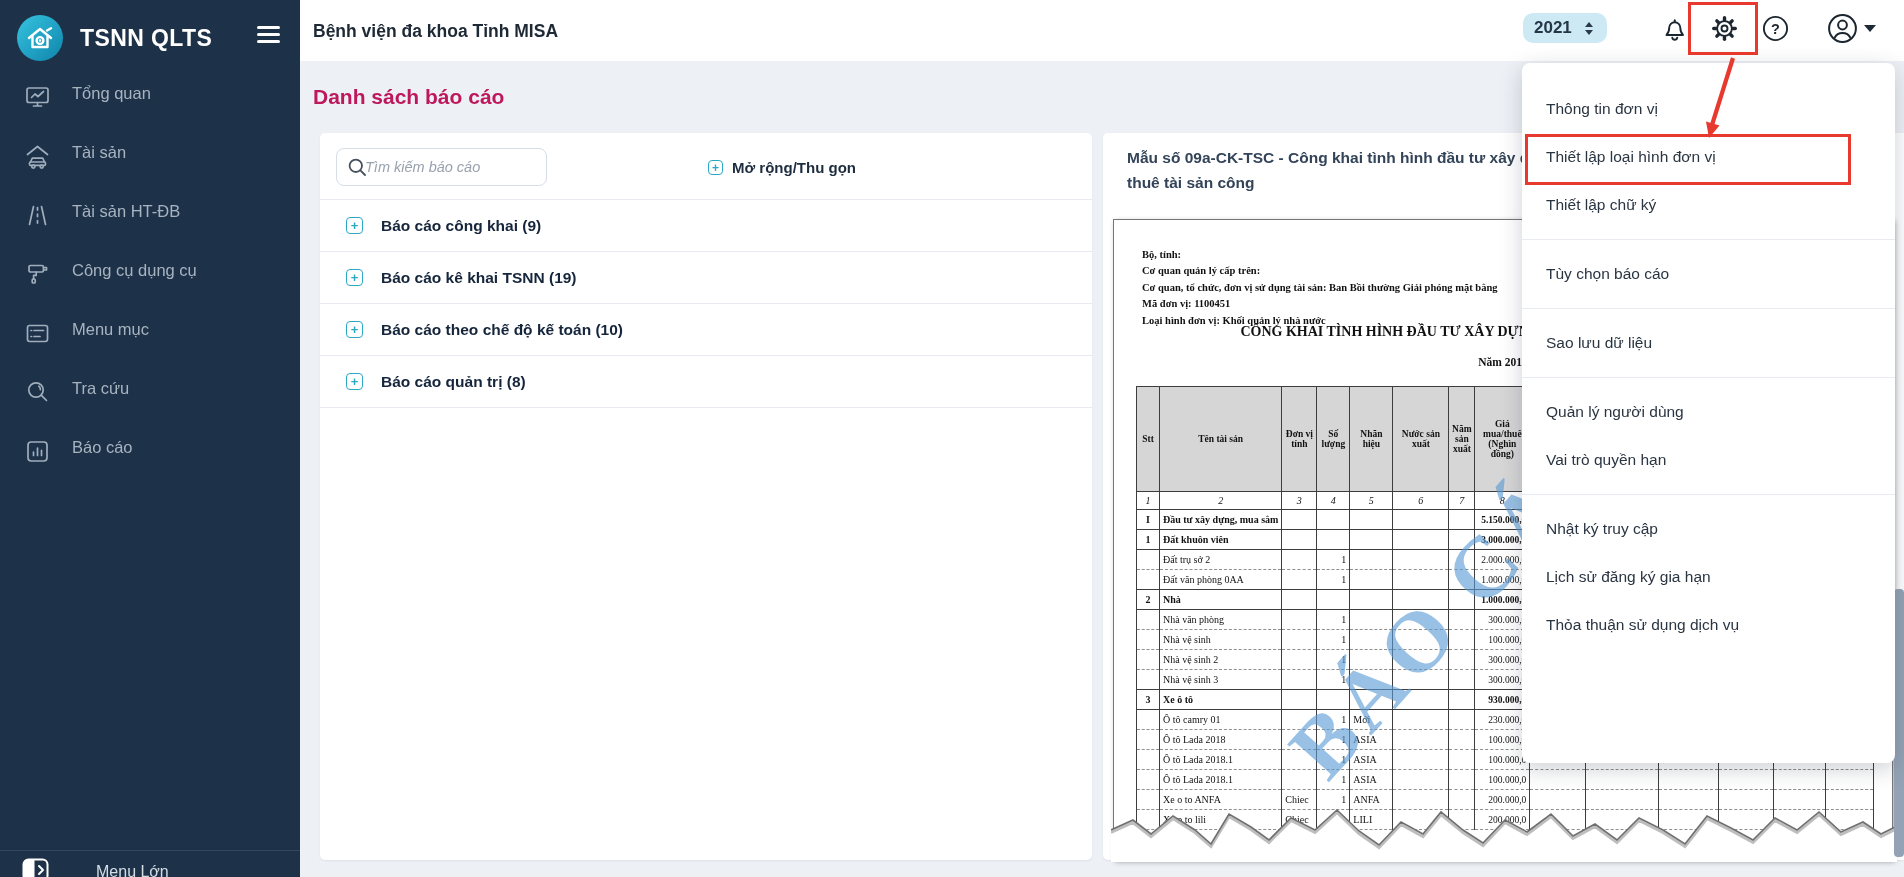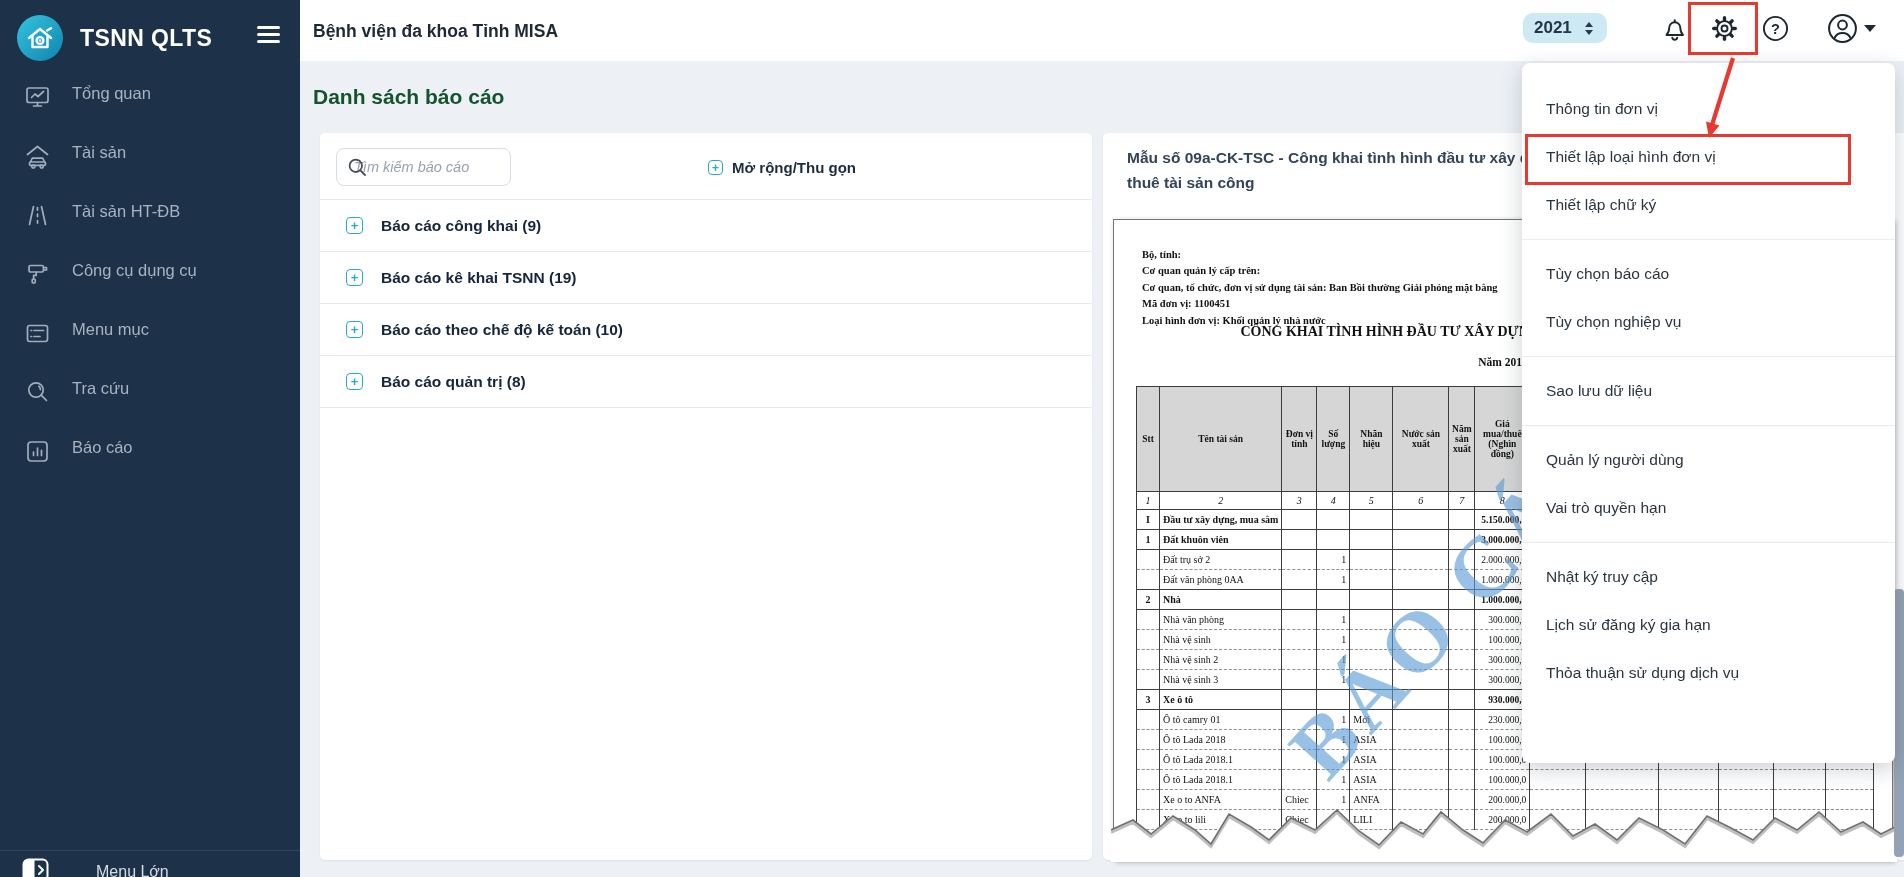--- a/index.html
+++ b/index.html
@@ -27,25 +27,25 @@
 .year-val{font-size:17px;font-weight:bold;color:#243647}
 .spin{margin-left:13px;display:flex;flex-direction:column;gap:3px}
 .spin i{display:block;width:0;height:0;border-left:4.5px solid transparent;border-right:4.5px solid transparent}
 .spin .up{border-bottom:5px solid #2a3a4c}
 .spin .dn{border-top:5px solid #2a3a4c}
 .hicon{position:absolute;cursor:pointer;z-index:6}
 .caret{position:absolute;left:1864px;top:25px;width:0;height:0;border-left:6px solid transparent;border-right:6px solid transparent;border-top:7px solid #1e2a36;z-index:6;cursor:pointer}
 
 
 .content{position:absolute;left:300px;top:61px;width:1604px;height:816px;background:#edf1f6;z-index:1}
-.page-title{position:absolute;left:313px;top:85px;font-size:21px;font-weight:bold;color:#14532d;z-index:2}
+.page-title{position:absolute;left:313px;top:85px;font-size:21px;font-weight:bold;color:#be185d;z-index:2}
 .card{position:absolute;background:#fff;border-radius:5px;box-shadow:0 1px 2px rgba(30,45,65,.08);z-index:2}
 #listCard{left:320px;top:133px;width:772px;height:727px}
 .search-wrap{position:absolute;left:16px;top:15px}
-.search-input{width:175px;height:38px;border:1px solid #d7dde4;border-radius:8px;padding:0 10px 0 17px;font-size:14.5px;font-style:italic;color:#333;outline:none;background:#fff}
+.search-input{width:211px;height:38px;border:1px solid #d7dde4;border-radius:8px;padding:0 10px 0 28px;font-size:14.5px;font-style:italic;color:#333;outline:none;background:#fff}
 .search-input::placeholder{color:#98a2ae;font-style:italic}
 .search-ic{position:absolute;left:11px;top:9px;pointer-events:none}
 .expand-toggle{position:absolute;left:388px;top:26px;display:flex;align-items:center;cursor:pointer}
 .plus-box{width:17px;height:17px;border:1.6px solid #2aa9c4;border-radius:4px;color:#2aa9c4;display:flex;align-items:center;justify-content:center;font-size:13px;font-weight:bold;line-height:1;flex:none}
 .plus-box.sm{width:15px;height:15px;font-size:12px}
 .expand-label{margin-left:9px;font-size:15px;font-weight:600;color:#1d2c3e}
 .group-list{position:absolute;left:0;top:66px;width:772px;border-top:1px solid #e7ebf1}
 .group-row{height:52px;display:flex;align-items:center;padding-left:26px;border-bottom:1px solid #e7ebf1;cursor:pointer}
 .group-label{margin-left:18px;font-size:15.5px;font-weight:bold;color:#15253b}
 
@@ -638,23 +638,20 @@
     <div class="menu-item hl">
       <span>Thiết lập loại hình đơn vị</span>
     </div>
     <div class="menu-item">
       <span>Thiết lập chữ ký</span>
     </div>
     <div class="menu-divider"></div>
     <div class="menu-item">
       <span>Tùy chọn báo cáo</span>
     </div>
-    <div class="menu-item">
-      <span>Tùy chọn nghiệp vụ</span>
-    </div>
     <div class="menu-divider"></div>
     <div class="menu-item">
       <span>Sao lưu dữ liệu</span>
     </div>
     <div class="menu-divider"></div>
     <div class="menu-item">
       <span>Quản lý người dùng</span>
     </div>
     <div class="menu-item">
       <span>Vai trò quyền hạn</span>

